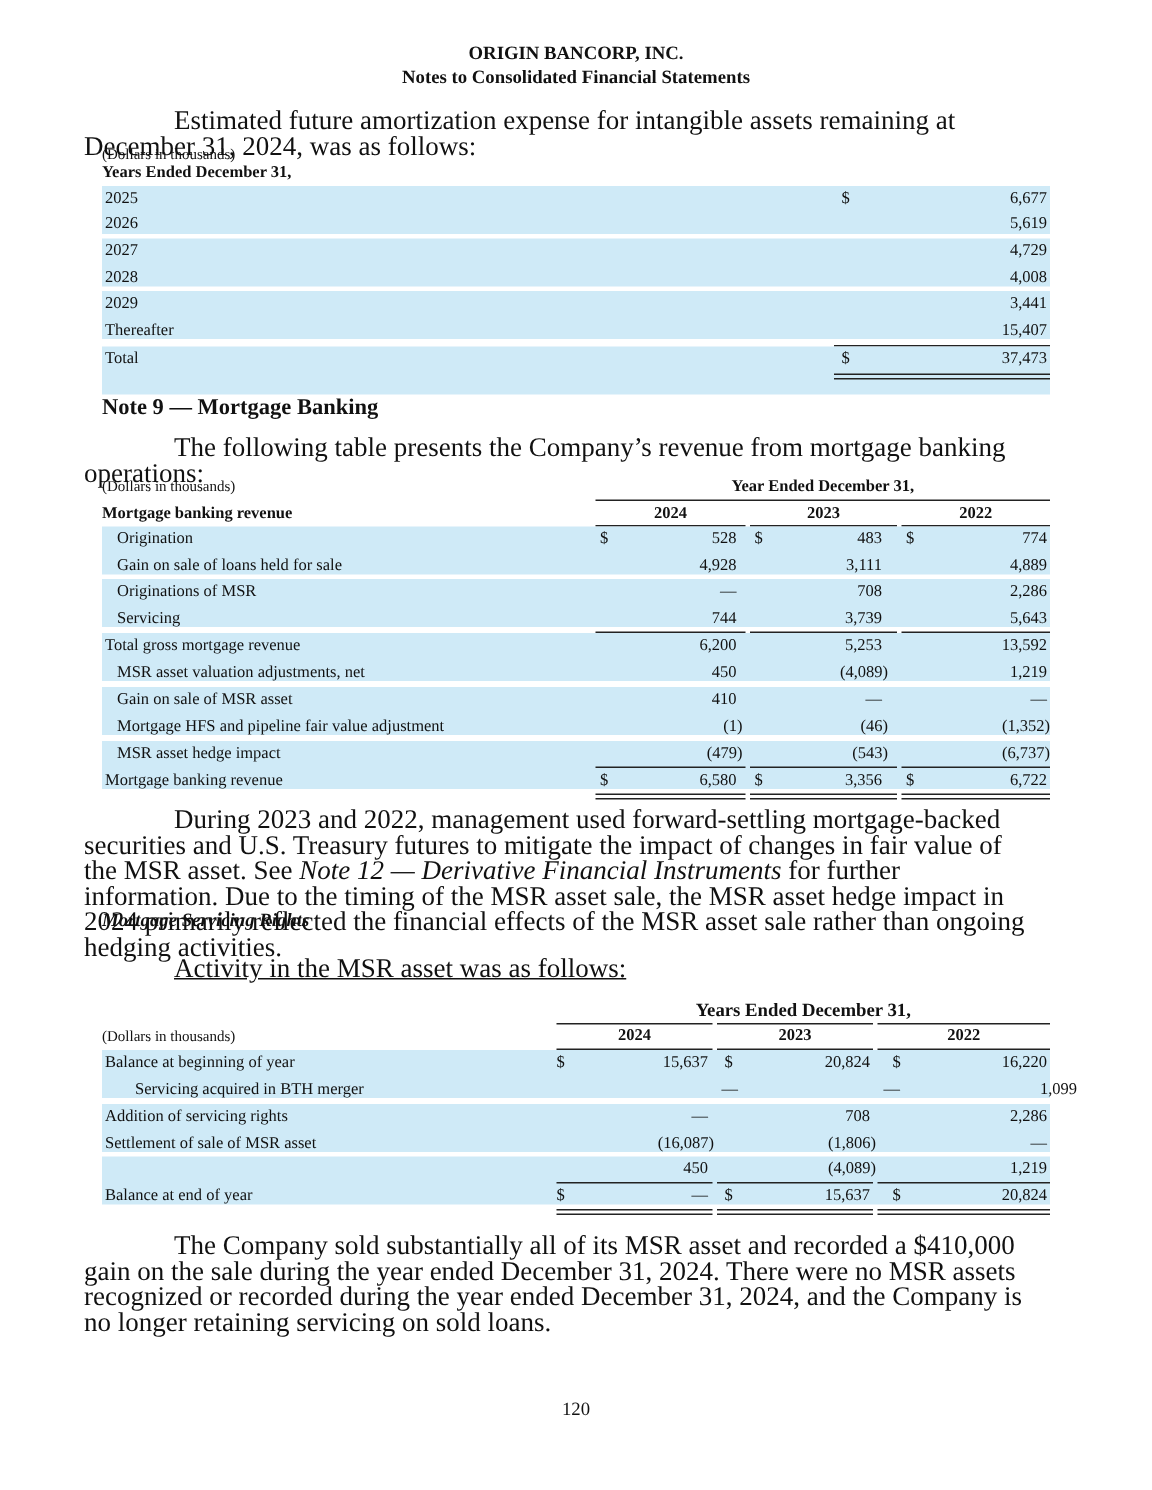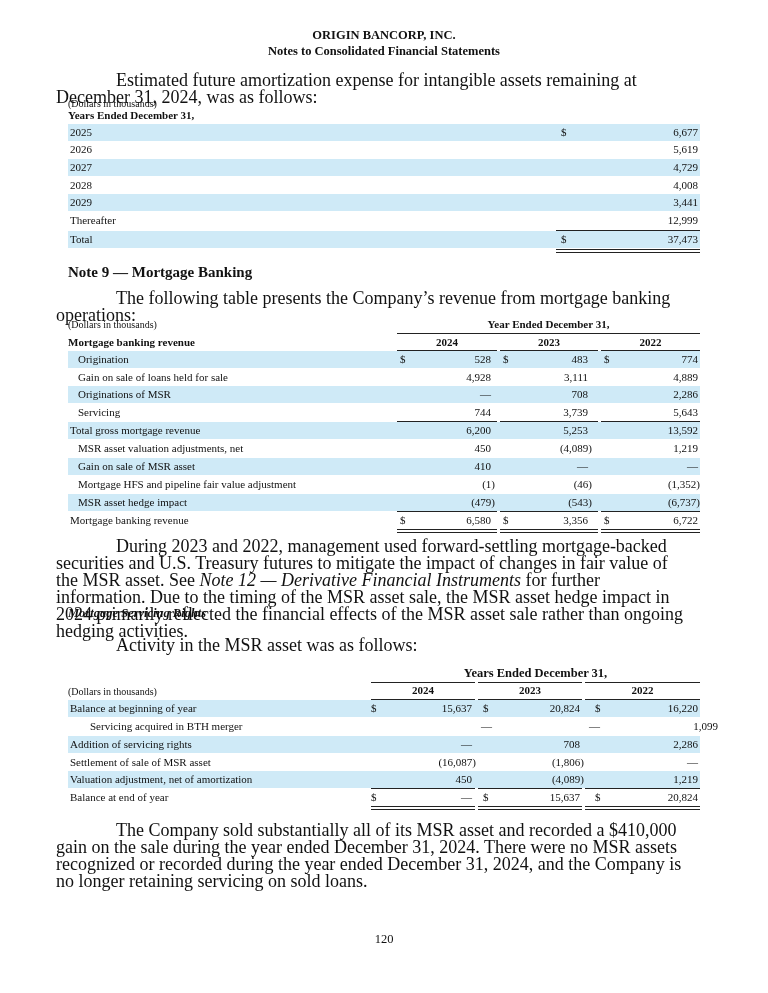--- a/index.html
+++ b/index.html
@@ -5,21 +5,21 @@
   html, body { margin: 0; padding: 0; background: #ffffff; }
   body { width: 768px; height: 993px; position: relative; font-family: "Liberation Serif", serif; color: #111; font-size: 11.5px; overflow: hidden; }
   .page { position: absolute; left: 0; top: 0; width: 768px; height: 993px; }
   .hdr { position: absolute; left: 0; width: 768px; text-align: center; font-weight: bold; font-size: 12.5px; }
   .para { position: absolute; left: 56px; width: 632px; font-size: 18px; line-height: 17px; }
   .indent { text-indent: 60px; }
   .note-title { position: absolute; left: 68px; font-weight: bold; font-size: 15px; }
   .sub-title { position: absolute; left: 68px; font-weight: bold; font-style: italic; font-size: 12.5px; }
   .small { position: absolute; font-size: 10px; }
   .bold-lbl { position: absolute; font-weight: bold; font-size: 11px; }
-  .row { position: absolute; left: 68px; width: 632px; height: 17px; line-height: 17px; font-size: 11px; }
+  .row { position: absolute; left: 68px; width: 632px; height: 32px; line-height: 17px; font-size: 11px; }
   .row.shade { background: #cfeaf7; }
   .row .lbl { position: absolute; left: 2px; top: 0; white-space: nowrap; }
   .row .lbl.ind { left: 10px; }
   .row .dol { position: absolute; top: 0; }
   .row .val { position: absolute; top: 0; text-align: right; }
   .rule { position: absolute; height: 0; border-top: 1.5px solid #222; }
   .dbl { position: absolute; height: 2px; border-top: 1px solid #222; border-bottom: 1px solid #222; }
   .colhdr { position: absolute; font-weight: bold; font-size: 11px; text-align: center; }
   .pagenum { position: absolute; top: 932px; left: 0; width: 768px; text-align: center; font-size: 12.5px; }
   i { font-style: italic; }
@@ -54,21 +54,21 @@
     <div class="row" style="top:177px;">
       <span class="lbl">2028</span>
       <span class="val" style="right:2px;">4,008</span>
     </div>
     <div class="row shade" style="top:194px;">
       <span class="lbl">2029</span>
       <span class="val" style="right:2px;">3,441</span>
     </div>
     <div class="row" style="top:212px;">
       <span class="lbl">Thereafter</span>
-      <span class="val" style="right:2px;">12,999</span>
+      <span class="val" style="right:2px;">15,407</span>
     </div>
     <div class="rule" style="left:556px; width:144px; top:230px;"></div>
     <div class="row shade" style="top:231px;">
       <span class="lbl">Total</span>
       <span class="dol" style="left:493px;">$</span>
       <span class="val" style="right:2px;">37,473</span>
     </div>
     <div class="dbl" style="left:556px; width:144px; top:249px;"></div>
   </div>
 
@@ -160,21 +160,21 @@
       <span class="val" style="right:2px;">6,722</span>
     </div>
     <div class="dbl" style="left:397px; width:100px; top:529px;"></div>
     <div class="dbl" style="left:500px; width:98px; top:529px;"></div>
     <div class="dbl" style="left:601px; width:99px; top:529px;"></div>
   </div>
 
   <div class="para indent" style="top:538px;"><span>During 2023 and 2022, management used forward-settling mortgage-backed securities and U.S. Treasury futures to mitigate the impact of changes in fair value of the MSR asset. See </span><i>Note 12 — Derivative Financial Instruments</i><span> for further information. Due to the timing of the MSR asset sale, the MSR asset hedge impact in 2024 primarily reflected the financial effects of the MSR asset sale rather than ongoing hedging activities.</span></div>
 
   <div class="sub-title" style="top:606px;">Mortgage Servicing Rights</div>
-  <div class="para indent" style="top:637px;">Activity in the MSR asset was as follows:</div>
+  <div class="para indent" style="top:637px;text-decoration:underline;">Activity in the MSR asset was as follows:</div>
 
   <div class="colhdr" style="left:371px; width:329px; top:666px; font-size:12.5px;">Years Ended December 31,</div>
   <div class="rule" style="left:371px; width:104px; top:682px;"></div>
   <div class="rule" style="left:478px; width:104px; top:682px;"></div>
   <div class="rule" style="left:585px; width:115px; top:682px;"></div>
   <div class="small" style="left:68px; top:686px;">(Dollars in thousands)</div>
   <div class="colhdr" style="left:371px; width:104px; top:684px;">2024</div>
   <div class="colhdr" style="left:478px; width:104px; top:684px;">2023</div>
   <div class="colhdr" style="left:585px; width:115px; top:684px;">2022</div>
   <div class="rule" style="left:371px; width:104px; top:699px;"></div>
@@ -203,21 +203,20 @@
       <span class="val" style="right:120px;">708</span>
       <span class="val" style="right:2px;">2,286</span>
     </div>
     <div class="row" style="top:754px;">
       <span class="lbl">Settlement of sale of MSR asset</span>
       <span class="val" style="right:224px;">(16,087)</span>
       <span class="val" style="right:116px;">(1,806)</span>
       <span class="val" style="right:2px;">—</span>
     </div>
     <div class="row shade" style="top:771px;">
-      <span class="lbl">Valuation adjustment, net of amortization</span>
       <span class="val" style="right:228px;">450</span>
       <span class="val" style="right:116px;">(4,089)</span>
       <span class="val" style="right:2px;">1,219</span>
     </div>
     <div class="rule" style="left:371px; width:104px; top:788px;"></div>
     <div class="rule" style="left:478px; width:104px; top:788px;"></div>
     <div class="rule" style="left:585px; width:115px; top:788px;"></div>
     <div class="row" style="top:789px;">
       <span class="lbl">Balance at end of year</span>
       <span class="dol" style="left:303px;">$</span>

